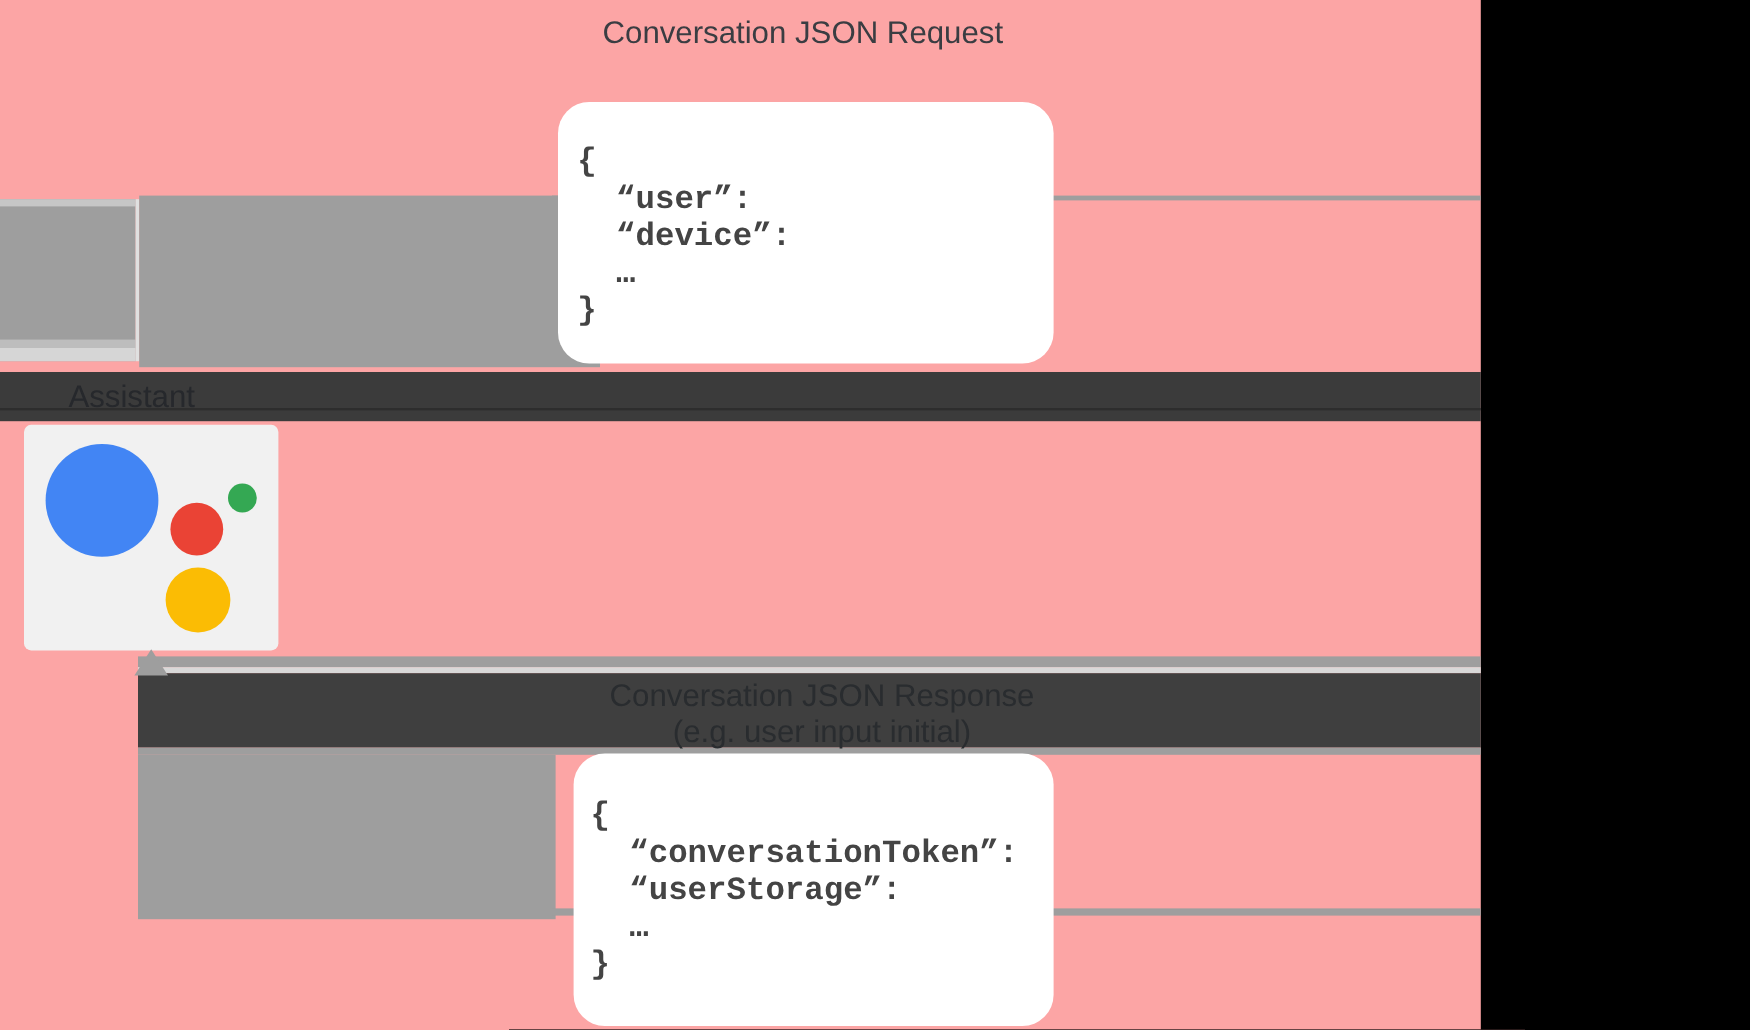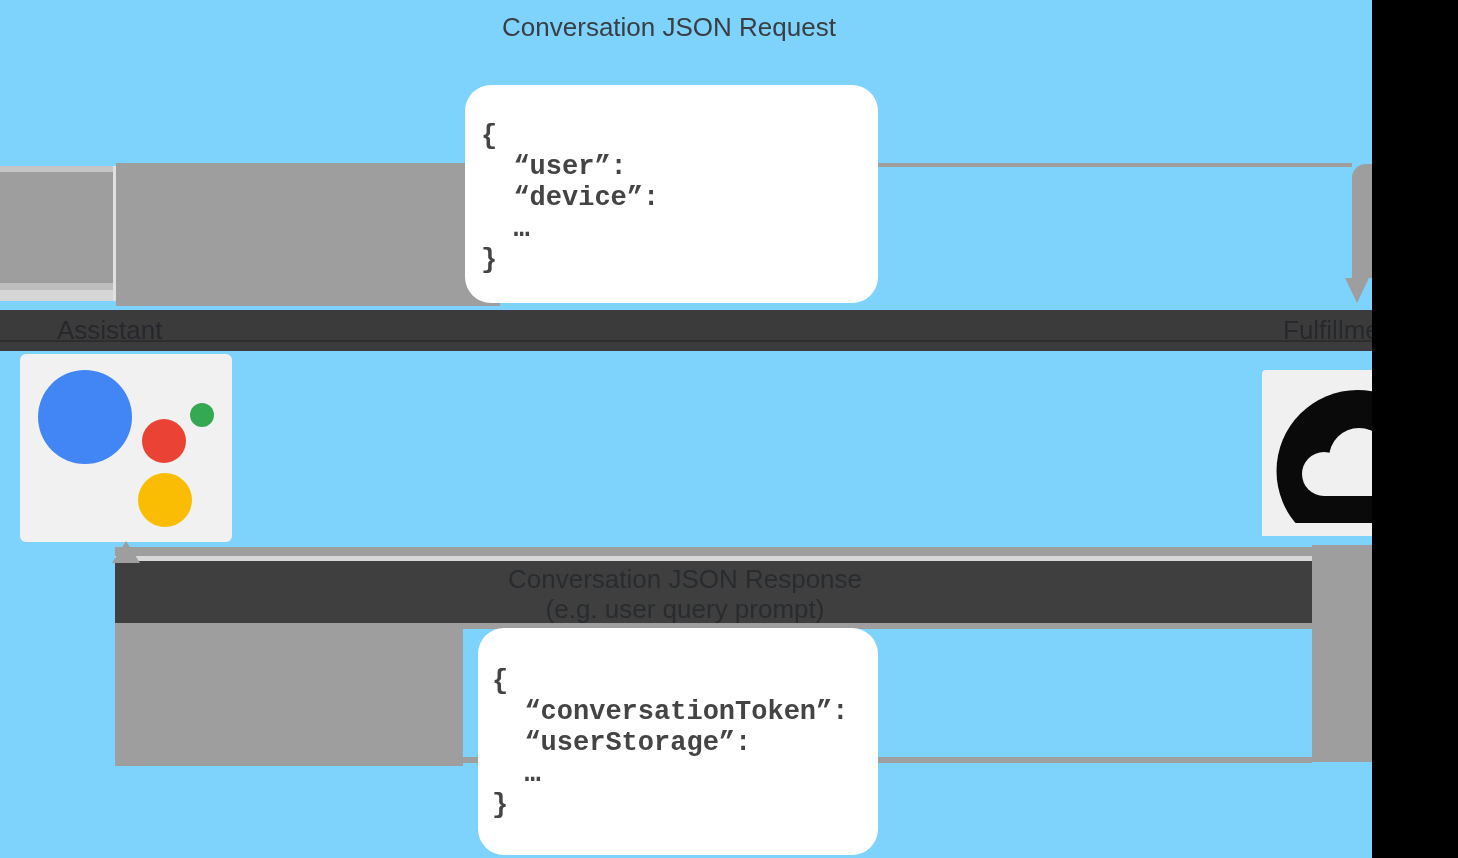--- a/index.html
+++ b/index.html
@@ -1,16 +1,16 @@
 <!DOCTYPE html>
 <html><head>
 <meta charset="utf-8">
 <style>
   html,body{margin:0;padding:0;background:#000;}
-  .stage{position:relative;width:1372px;height:858px;background:#7dd3fc;overflow:hidden;
+  .stage{position:relative;width:1234px;height:858px;background:#fca5a5;overflow:hidden;
          font-family:"Liberation Sans",sans-serif;}
   .abs{position:absolute;}
 
   
   .flow-title{position:absolute;text-align:center;font-size:26px;line-height:30px;}
   .flow-title.req{left:329px;top:12px;width:680px;color:#3a3d42;}
   .flow-title.res{left:345px;top:564px;width:680px;color:#292c2f;z-index:5;}
 
   
   .gray{background:#9e9e9e;}
@@ -124,21 +124,21 @@
   <div class="abs b-lightline"></div>
   <div class="abs b-band"></div>
   <div class="abs gray b-strip2"></div>
   <div class="abs gray b-slab"></div>
   <div class="abs gray b-column"></div>
   <div class="abs gray b-bottomline"></div>
   <div class="abs b-head-up"></div>
 
   <div class="flow-title res">
     <div>Conversation JSON Response</div>
-    <div>(e.g. user query prompt)</div>
+    <div>(e.g. user input initial)</div>
   </div>
 
   <div class="json-box res">
     <pre>{
   “conversationToken”:
   “userStorage”:
   …
 }</pre>
   </div>
 

